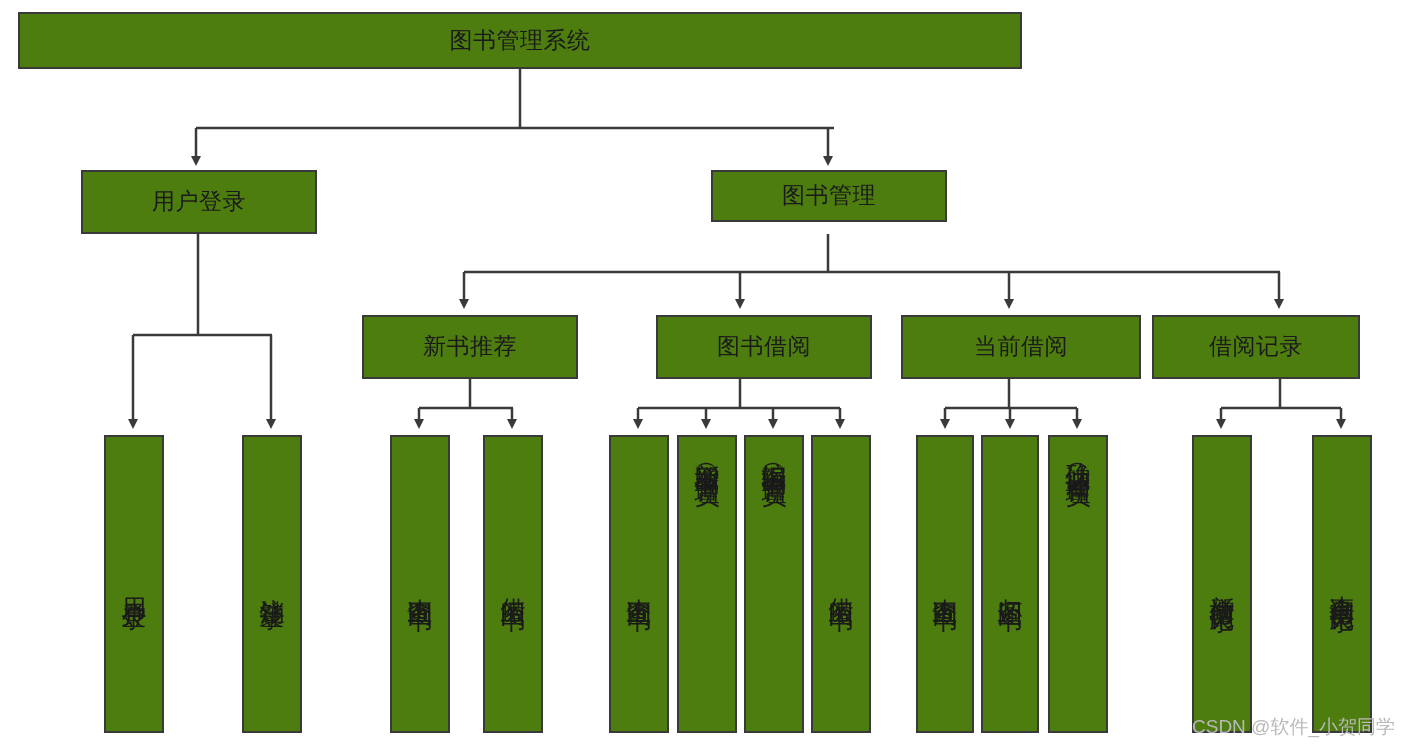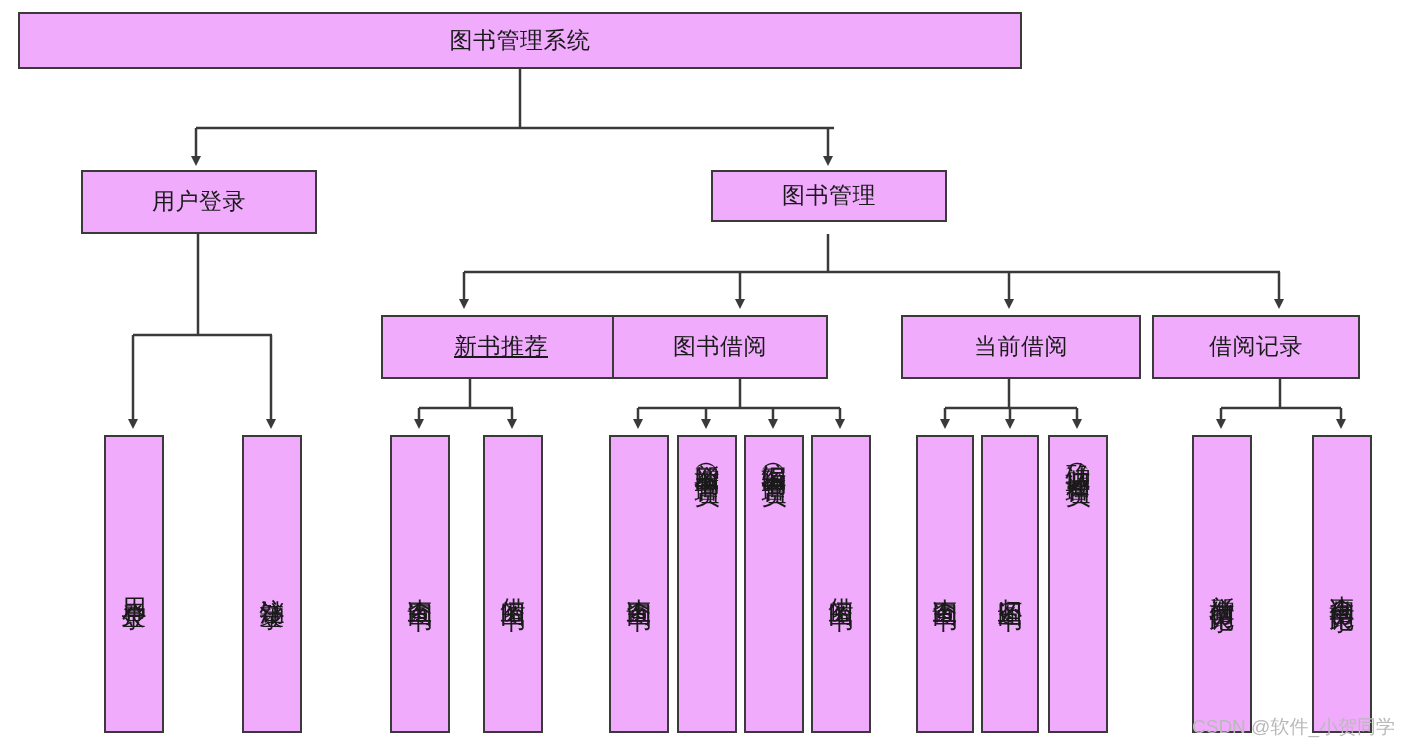--- a/index.html
+++ b/index.html
@@ -21,21 +21,21 @@
     position: absolute;
     left: 0;
     top: 0;
     width: 1405px;
     height: 747px;
     pointer-events: none;
   }
   .node {
     position: absolute;
     box-sizing: border-box;
-    background: #f0abfc;
+    background: #4d7c0f;
     border: 2px solid #3a3a3a;
     display: flex;
     align-items: center;
     justify-content: center;
     color: #1a1a1a;
   }
   .node .lbl {
     display: block;
     text-align: center;
     line-height: 1.18;
@@ -138,25 +138,25 @@
   </div>
 
   <div class="node h" style="left:81px; top:170px; width:236px; height:64px;">
     <span class="lbl">用户登录</span>
   </div>
 
   <div class="node h" style="left:711px; top:170px; width:236px; height:52px;">
     <span class="lbl">图书管理</span>
   </div>
 
-  <div class="node h" style="left:381px; top:315px; width:240px; height:64px;text-decoration:underline;">
+  <div class="node h" style="left:362px; top:315px; width:216px; height:64px;">
     <span class="lbl">新书推荐</span>
   </div>
 
-  <div class="node h" style="left:612px; top:315px; width:216px; height:64px;">
+  <div class="node h" style="left:656px; top:315px; width:216px; height:64px;">
     <span class="lbl">图书借阅</span>
   </div>
 
   <div class="node h" style="left:901px; top:315px; width:240px; height:64px;">
     <span class="lbl">当前借阅</span>
   </div>
 
   <div class="node h" style="left:1152px; top:315px; width:208px; height:64px;">
     <span class="lbl">借阅记录</span>
   </div>

